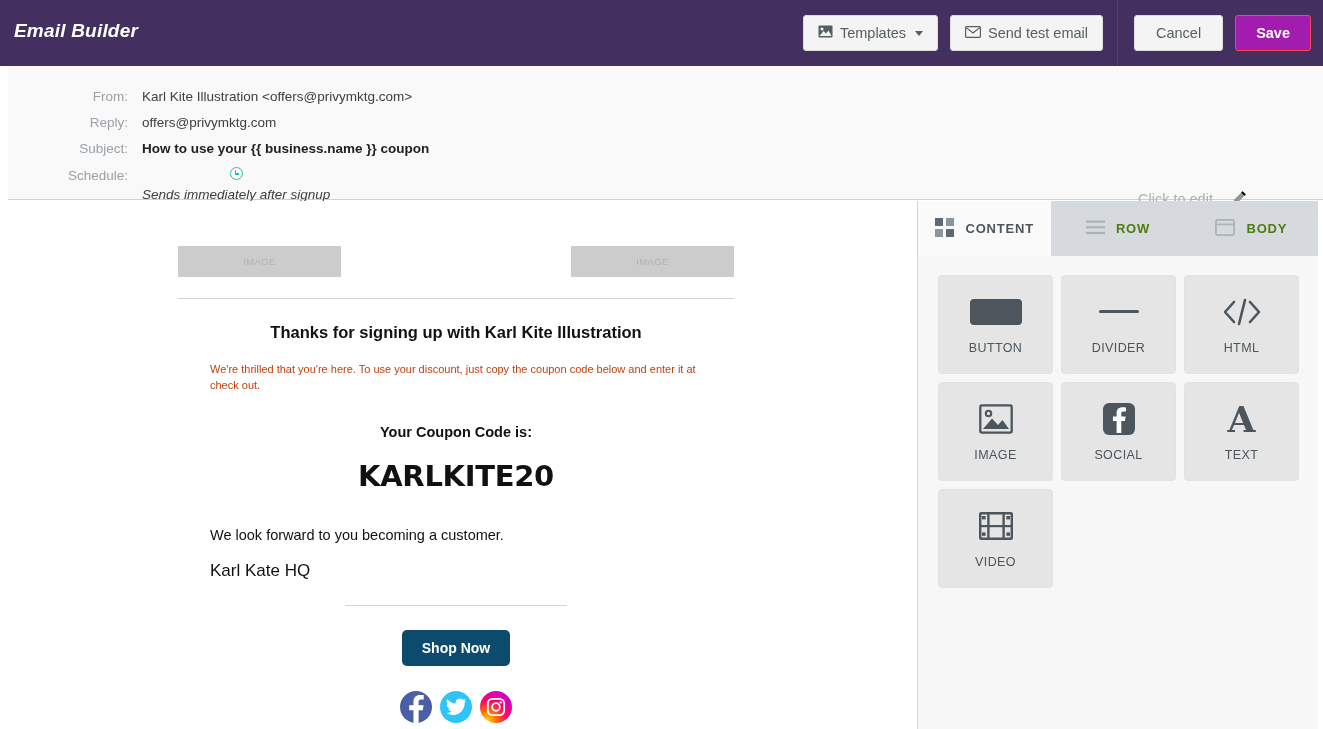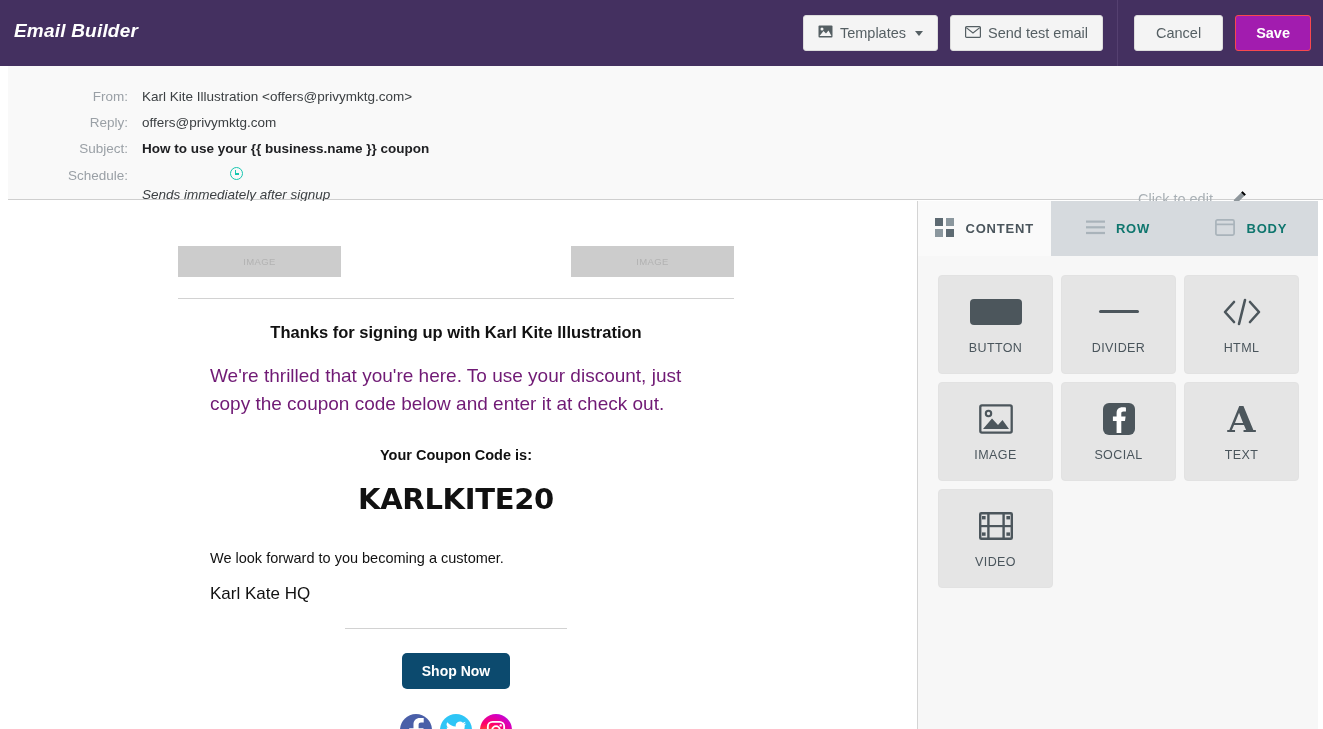--- a/index.html
+++ b/index.html
@@ -141,21 +141,21 @@
     height: 1px; background: #d2d2d2;
     margin-top: 21px;
   }
   .email-head {
     text-align: center;
     font-size: 16.5px; font-weight: bold;
     color: #111;
     margin-top: 24px;
   }
   .email-body {
-    font-size: 19px; color: #701a75;
+    font-size: 11px; color: #c2410c;
     line-height: 1.45;
     margin-top: 20px;
     padding: 0 32px 0 32px;
   }
   .coupon-label {
     text-align: center;
     font-size: 14.5px; font-weight: bold;
     color: #111;
     margin-top: 30px;
   }
@@ -216,21 +216,21 @@
     width: 401px; height: 528px;
     background: #f7f7f7;
     border-left: 1px solid #d4d4d4;
   }
   .tabs { display: flex; height: 55px; }
   .tab {
     flex: 1;
     display: flex; align-items: center; justify-content: center;
     gap: 11px;
     background: #d6dade;
-    color: #0f766e;
+    color: #4d7c0f;
     font-size: 13px; font-weight: bold;
     letter-spacing: .8px;
     cursor: pointer;
   }
   .tab.active {
     background: #fafafa;
     color: #4a555c;
   }
   .tiles {
     display: flex; flex-wrap: wrap;

